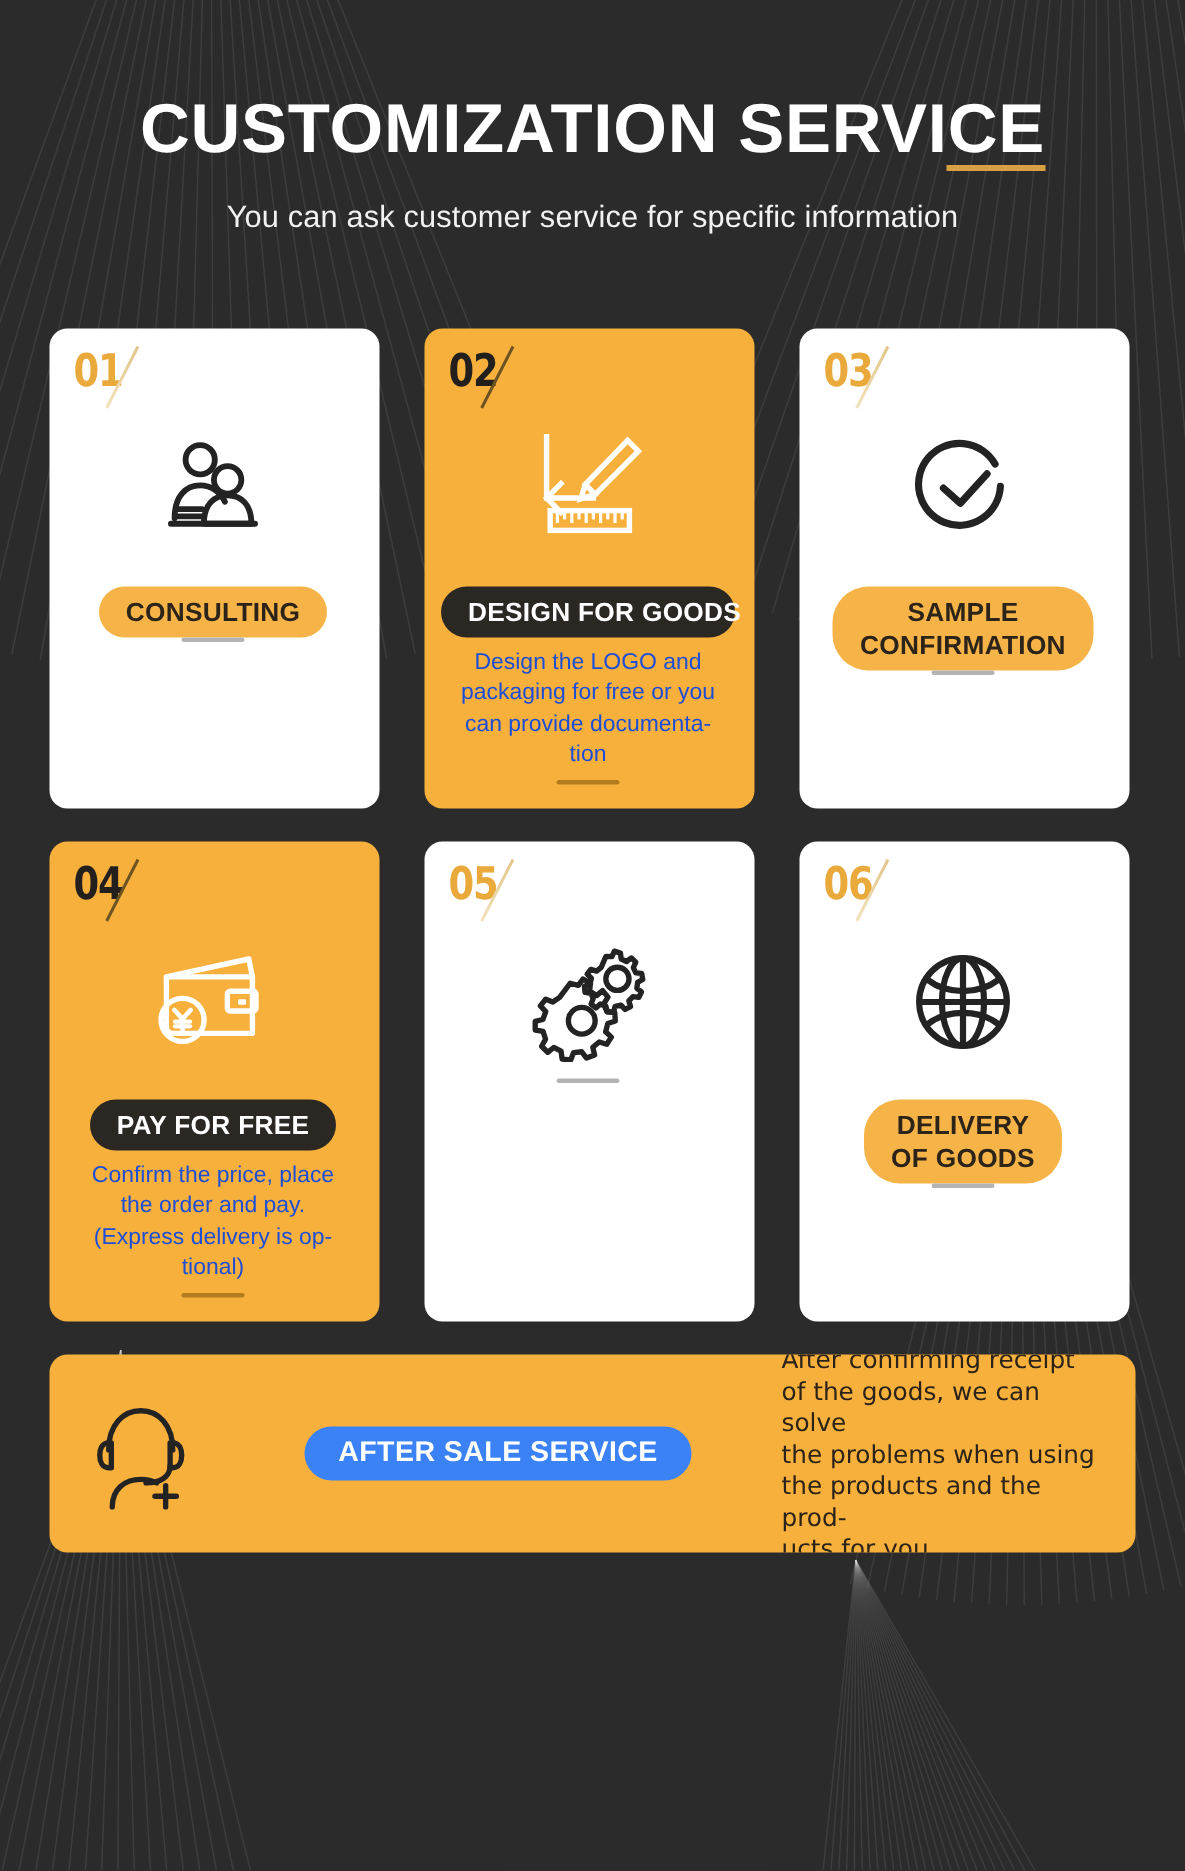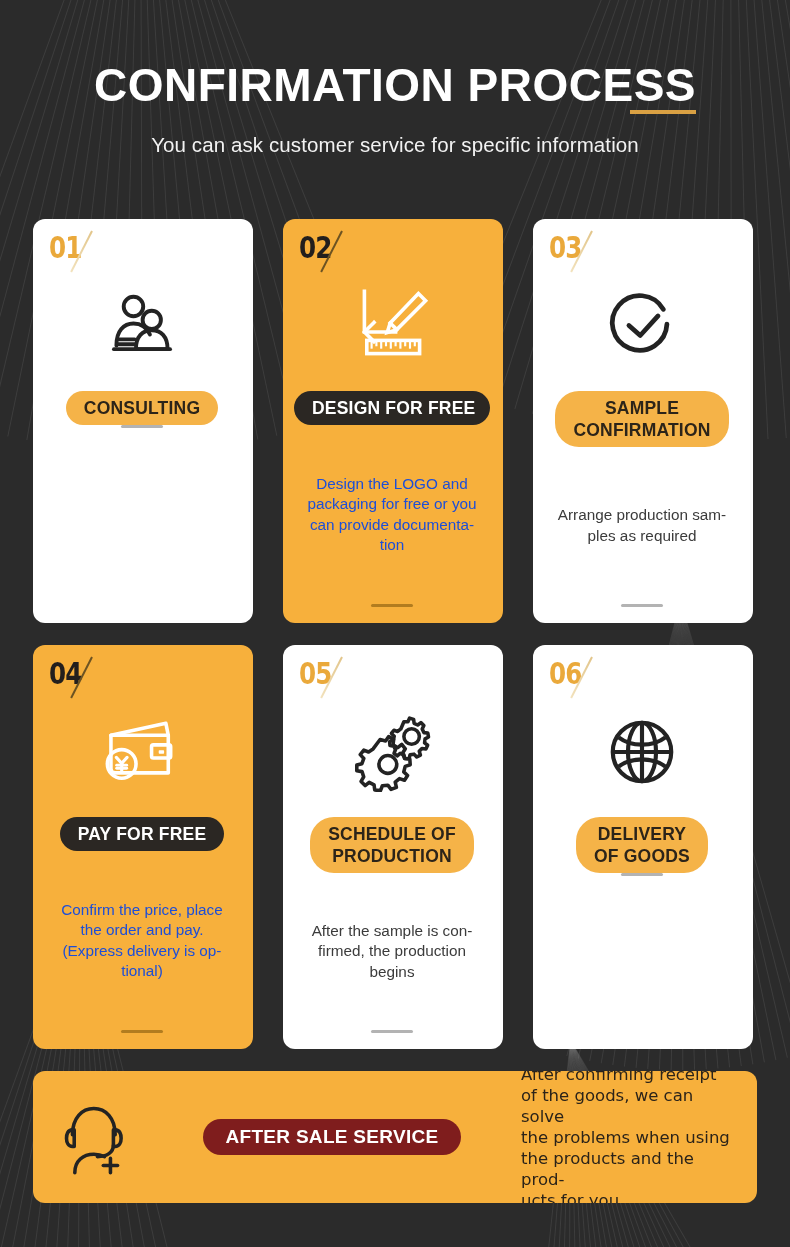--- a/index.html
+++ b/index.html
@@ -84,21 +84,21 @@
     width: 724px;
     margin-top: 62px;
     display: grid;
     grid-template-columns: repeat(3, 220px);
     gap: 22px 30px;
   }
 
   .card {
     position: relative;
     width: 220px;
-    height: 404px;
+    height: 320px;
     border-radius: 12px;
     padding: 12px 15px 14px 13px;
     display: flex;
     flex-direction: column;
     overflow: hidden;
   }
   .card.white { background: #ffffff; }
   .card.orange { background: #f7b03c; }
 
   .card-num-row {
@@ -231,21 +231,21 @@
     align-items: center;
     justify-content: center;
   }
   .banner-pill-wrap {
     flex: 1 1 auto;
     display: flex;
     align-items: center;
     justify-content: center;
   }
   .banner-pill {
-    background: #7f1d1d;
+    background: #3b82f6;
     color: #ffffff;
     border-radius: 24px;
     padding: 7px 22px;
     font-size: 19px;
     font-weight: 700;
     white-space: nowrap;
     letter-spacing: 0.3px;
     text-align: right;
   }
   .banner-desc {
@@ -393,21 +393,21 @@
       <div class="ln" style="height: 470px; left: 120px; top: 0px; transform: rotate(8.28571deg);"></div>
       <div class="ln" style="height: 470px; left: 120px; top: 0px; transform: rotate(9.71429deg);"></div>
       <div class="ln" style="height: 470px; left: 120px; top: 0px; transform: rotate(11.1429deg);"></div>
       <div class="ln" style="height: 470px; left: 120px; top: 0px; transform: rotate(12.5714deg);"></div>
       <div class="ln" style="height: 470px; left: 120px; top: 0px; transform: rotate(14deg);"></div>
     </div>
 </div>
 
 <div class="header">
   <div class="title-line l2">
-    <span>CONFIRMATION PROCESS</span>
+    <span>CUSTOMIZATION SERVICE</span>
     <span class="title-underline"></span>
   </div>
   <div class="subtitle">You can ask customer service for specific information</div>
 </div>
 
 <div class="grid">
 
   <div class="card white">
     <div class="card-num-row">
       <span class="card-num">01</span>
@@ -450,44 +450,41 @@
             <path d="M34 45.5 L34 51"></path>
             <path d="M38 45.5 L38 49"></path>
           <path d="M42 45.5 L42 51"></path>
             <path d="M46 45.5 L46 49"></path>
             <path d="M50 45.5 L50 51"></path>
           <path d="M54 45.5 L54 49"></path>
         </g>
       </svg>
     </div>
     <div class="pill-wrap">
-      <div class="pill dark-pill">DESIGN FOR FREE</div>
+      <div class="pill dark-pill">DESIGN FOR GOODS</div>
     </div>
     <div class="desc">
       <div>Design the LOGO and<br>packaging for free or you<br>can provide documenta-<br>tion</div>
     </div>
     <div class="card-divider"></div>
   </div>
 
   <div class="card white">
     <div class="card-num-row">
       <span class="card-num">03</span>
       <span class="card-slash"></span>
     </div>
     <div class="icon-wrap">
       <svg width="76" height="76" viewBox="0 0 64 64" fill="none" stroke="#232323" stroke-width="4" stroke-linecap="round" stroke-linejoin="round">
         <path d="M50 18 A23 23 0 1 0 53 30.5"></path>
         <path d="M21 31.5 L30.5 40 L45.5 23.5"></path>
       </svg>
     </div>
     <div class="pill-wrap">
       <div class="pill orange-pill">SAMPLE<br>CONFIRMATION</div>
-    </div>
-    <div class="desc">
-      <div>Arrange production sam-<br>ples as required</div>
     </div>
     <div class="card-divider"></div>
   </div>
 
   <div class="card orange">
     <div class="card-num-row">
       <span class="card-num">04</span>
       <span class="card-slash"></span>
     </div>
     <div class="icon-wrap">
@@ -518,26 +515,20 @@
       <span class="card-slash"></span>
     </div>
     <div class="icon-wrap">
       <svg width="88" height="80" viewBox="0 0 74 66" fill="none" stroke="#232323" stroke-width="3" stroke-linejoin="round">
         <path d="M27 22.5 l4.6 1.2 2.6-3.6 4.2 2.3 -0.5 4.4 3.9 2.6 3.4-2.8 3 3.7 -2.4 3.8 1.8 4.4 4.4 0.4 0.3 4.8 -4.2 1.4 -1.2 4.6 3.2 3 -2.6 4 -4.2-1.3 -3.6 3 1 4.3 -4.5 1.7 -2.7-3.5 -4.6 0.5 -1.6 4.1 -4.8-0.5 -0.6-4.4 -4.1-2.1 -3.4 2.7 -3.4-3.4 2.2-3.9 -1.4-4.4 -4.4-0.8 0-4.8 4.3-1.1 1.6-4.4 -3-3.2 3-3.8 4 1.6 3.8-2.6 z"></path>
         <circle cx="33.5" cy="43.5" r="7.5"></circle>
         <path d="M47 7.5 l3.4 0.1 1.4-3.1 3.4 1.1 0.4 3.3 3 1.4 2.7-2 2.5 2.4 -1.4 3 1.4 3 3.3 0.3 0.6 3.4 -2.9 1.6 -0.4 3.3 2.6 2 -1.5 3.1 -3.3-0.4 -2.3 2.4 1 3.2 -3.1 1.6 -2.3-2.4 -3.3 0.6 -0.9 3.2 -3.4-0.1 -0.9-3.2 -3.1-1.2 -2.5 2.2 -2.7-2.1 1.2-3.1 -1.3-3 -3.3-0.5 -0.3-3.4 3.1-1.3 0.8-3.2 -2.4-2.3 2.1-2.7 3.2 1 2.6-2.1 z"></path>
         <circle cx="53.5" cy="20" r="6.5"></circle>
       </svg>
     </div>
-    <div class="pill-wrap">
-      <div class="pill orange-pill">SCHEDULE OF<br>PRODUCTION</div>
-    </div>
-    <div class="desc">
-      <div>After the sample is con-<br>firmed, the production<br>begins</div>
-    </div>
     <div class="card-divider"></div>
   </div>
 
   <div class="card white">
     <div class="card-num-row">
       <span class="card-num">06</span>
       <span class="card-slash"></span>
     </div>
     <div class="icon-wrap">
       <svg width="78" height="78" viewBox="0 0 64 64" fill="none" stroke="#232323" stroke-width="3.4">

